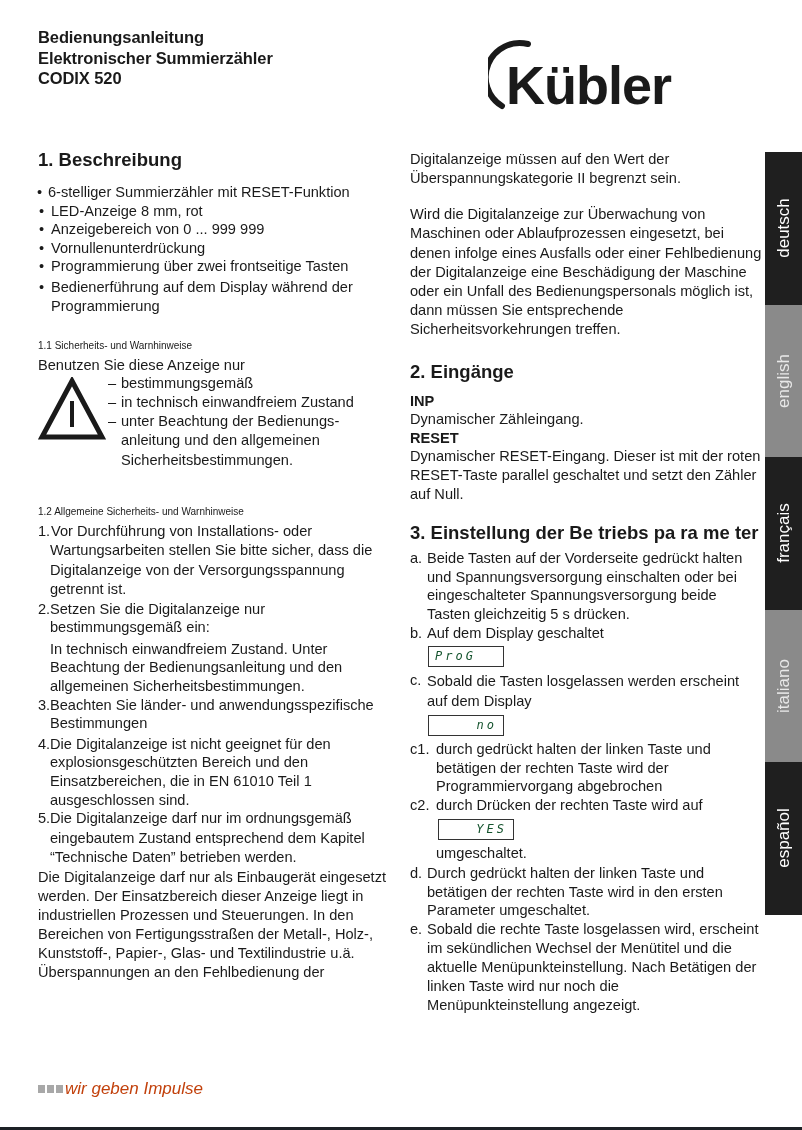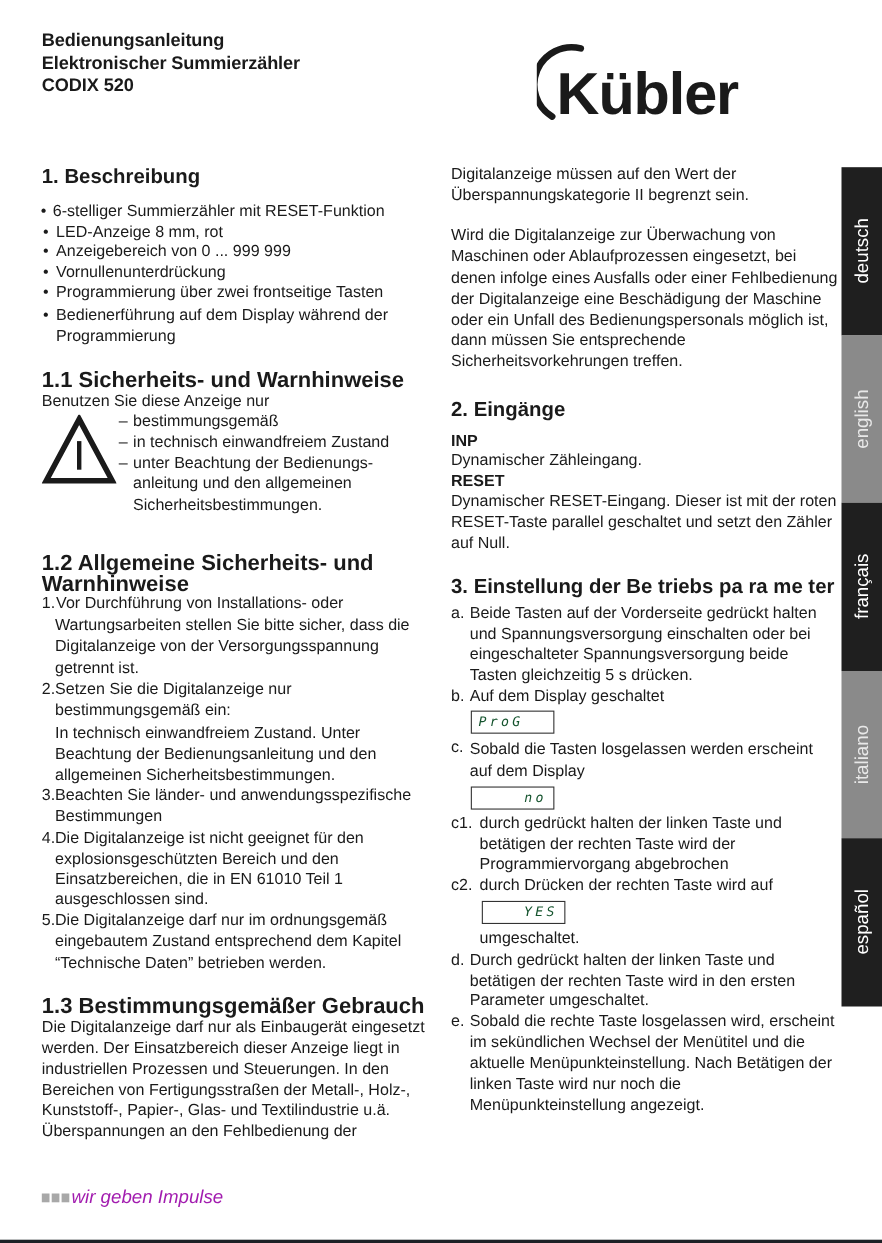--- a/index.html
+++ b/index.html
@@ -11,21 +11,21 @@
   
   .doc-title { left: 38px; top: 27px; font-weight: bold; font-size: 16.5px; line-height: 20.5px; letter-spacing: -0.1px; }
   .logo { left: 488px; top: 38px; width: 275px; height: 76px; }
 
   
   .col { font-size: 14.6px; line-height: 18.6px; }
   .col-left { left: 38px; top: 148px; width: 360px; }
   .col-right { left: 410px; top: 150px; width: 352px; }
 
   h1.sec { font-size: 18.5px; font-weight: bold; line-height: 24px; }
-  h2.sub { font-size: 20px; font-weight: bold; line-height: 18.6px; }
+  h2.sub { font-size: 10px; font-weight: normal; line-height: 18.6px; }
   .b { font-weight: bold; }
 
   .bullets { list-style: none; }
   .bullets li { position: relative; padding-left: 13px; }
   .bullets li::before { content: "\2022"; position: absolute; left: 1px; top: 0; }
   .bullets li.first { padding-left: 10px; }
   .bullets li.first::before { left: -1px; }
 
   .warn-block { position: relative; padding-left: 70px; }
   .warn-icon { position: absolute; left: 0; top: 3px; width: 68px; height: 64px; }
@@ -51,21 +51,21 @@
   
   .lang-tabs { left: 765px; top: 152px; width: 37px; }
   .lang-tab { width: 37px; height: 152.5px; position: relative; overflow: hidden; }
   .lang-tab.dark { background: #1f1f1f; }
   .lang-tab.light { background: #8a8a8a; }
   .lang-tab span { position: absolute; left: 50%; top: 50%; transform: translate(-50%, -50%) rotate(-90deg);
                    color: #ffffff; font-size: 17px; white-space: nowrap; }
   .lang-tab.light span { color: #e8e8e8; }
 
   
-  .slogan { left: 38px; top: 1079px; font-size: 17px; font-style: italic; color: #a21caf; display: flex; align-items: center; }
+  .slogan { left: 38px; top: 1079px; font-size: 17px; font-style: italic; color: #c2410c; display: flex; align-items: center; }
   .slogan .sq { display: inline-block; width: 7px; height: 8px; background: #a8a8a8; margin-right: 2px; }
   .slogan .sq:last-of-type { margin-right: 6px; }
   .bottom-rule { left: 0; top: 1127px; width: 802px; height: 3px; background: #1d2126; }
 </style>
 </head>
 <body>
 
 <div class="abs doc-title">
   <div>Bedienungsanleitung</div>
   <div>Elektronischer Summierzähler</div>
@@ -123,21 +123,20 @@
     <li style="margin-top:2px">
       <span class="num">4.</span>
       <span>Die Digitalanzeige ist nicht geeignet für den explosionsgeschützten Bereich und den Einsatzbereichen, die in EN 61010 Teil 1 ausgeschlossen sind.</span>
     </li>
     <li style="line-height:19.5px">
       <span class="num">5.</span>
       <span>Die Digitalanzeige darf nur im ordnungsgemäß eingebautem Zustand entsprechend dem Kapitel “Technische Daten” betrieben werden.</span>
     </li>
   </ol>
 
-  <h2 class="sub" style="margin-top:20px">1.3 Bestimmungsgemäßer Gebrauch</h2>
   <p style="line-height:19px">Die Digitalanzeige darf nur als Einbaugerät eingesetzt werden. Der Einsatzbereich dieser Anzeige liegt in industriellen Prozessen und Steuerungen. In den Bereichen von Fertigungsstraßen der Metall-, Holz-, Kunststoff-, Papier-, Glas- und Textilindustrie u.ä.</p>
   <p>Überspannungen an den Fehlbedienung der</p>
 </div>
 
 <div class="abs col col-right">
   <p>Digitalanzeige müssen auf den Wert der Überspannungskategorie II begrenzt sein.</p>
   <p style="margin-top:18px;line-height:19.2px">Wird die Digitalanzeige zur Überwachung von Maschinen oder Ablaufprozessen eingesetzt, bei denen infolge eines Ausfalls oder einer Fehlbedienung der Digitalanzeige eine Beschädigung der Maschine oder ein Unfall des Bedienungspersonals möglich ist, dann müssen Sie entsprechende Sicherheitsvorkehrungen treffen.</p>
 
   <h1 class="sec" style="margin-top:20px">2. Eingänge</h1>
   <div style="margin-top:8px" class="b">INP</div>

